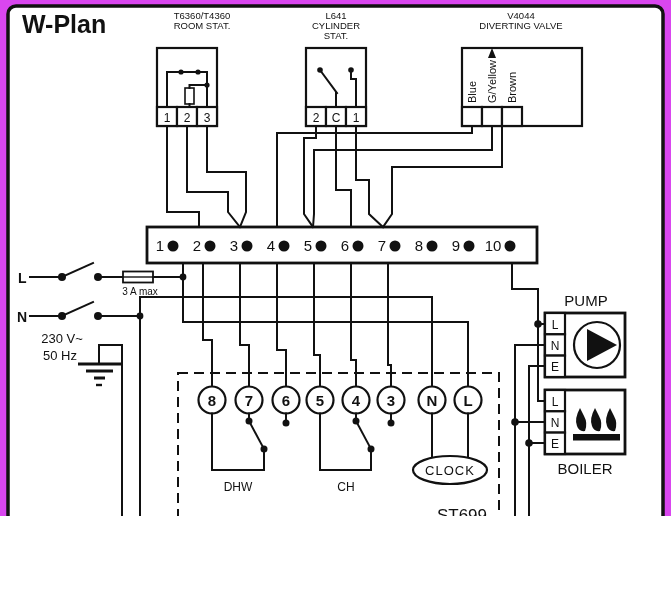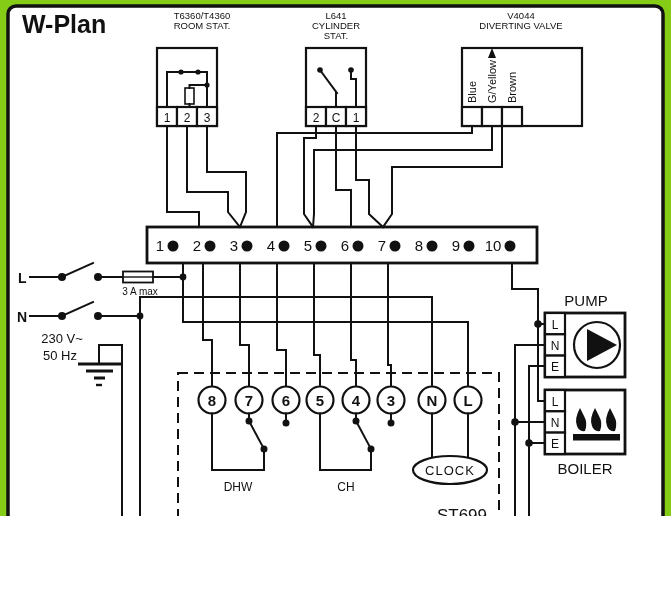--- a/index.html
+++ b/index.html
@@ -1,16 +1,16 @@
 <!DOCTYPE html>
 <html><head>
 <meta charset="utf-8">
 <style>
   html,body{margin:0;padding:0;background:#ffffff;}
-  .stage{width:671px;height:516px;position:relative;background:#84cc16;font-family:"Liberation Sans",sans-serif;}
+  .stage{width:671px;height:516px;position:relative;background:#d946ef;font-family:"Liberation Sans",sans-serif;}
   svg{display:block}
   svg text{font-family:"Liberation Sans",sans-serif;fill:#111;}
   .tc{text-anchor:middle;}
   .t9{font-size:9.5px;}
   .t10{font-size:10px;}
   .t11{font-size:11px;}
   .t12{font-size:12px;}
   .t13{font-size:13px;}
   .t14{font-size:14px;font-weight:bold;}
   .t15{font-size:15px;}

